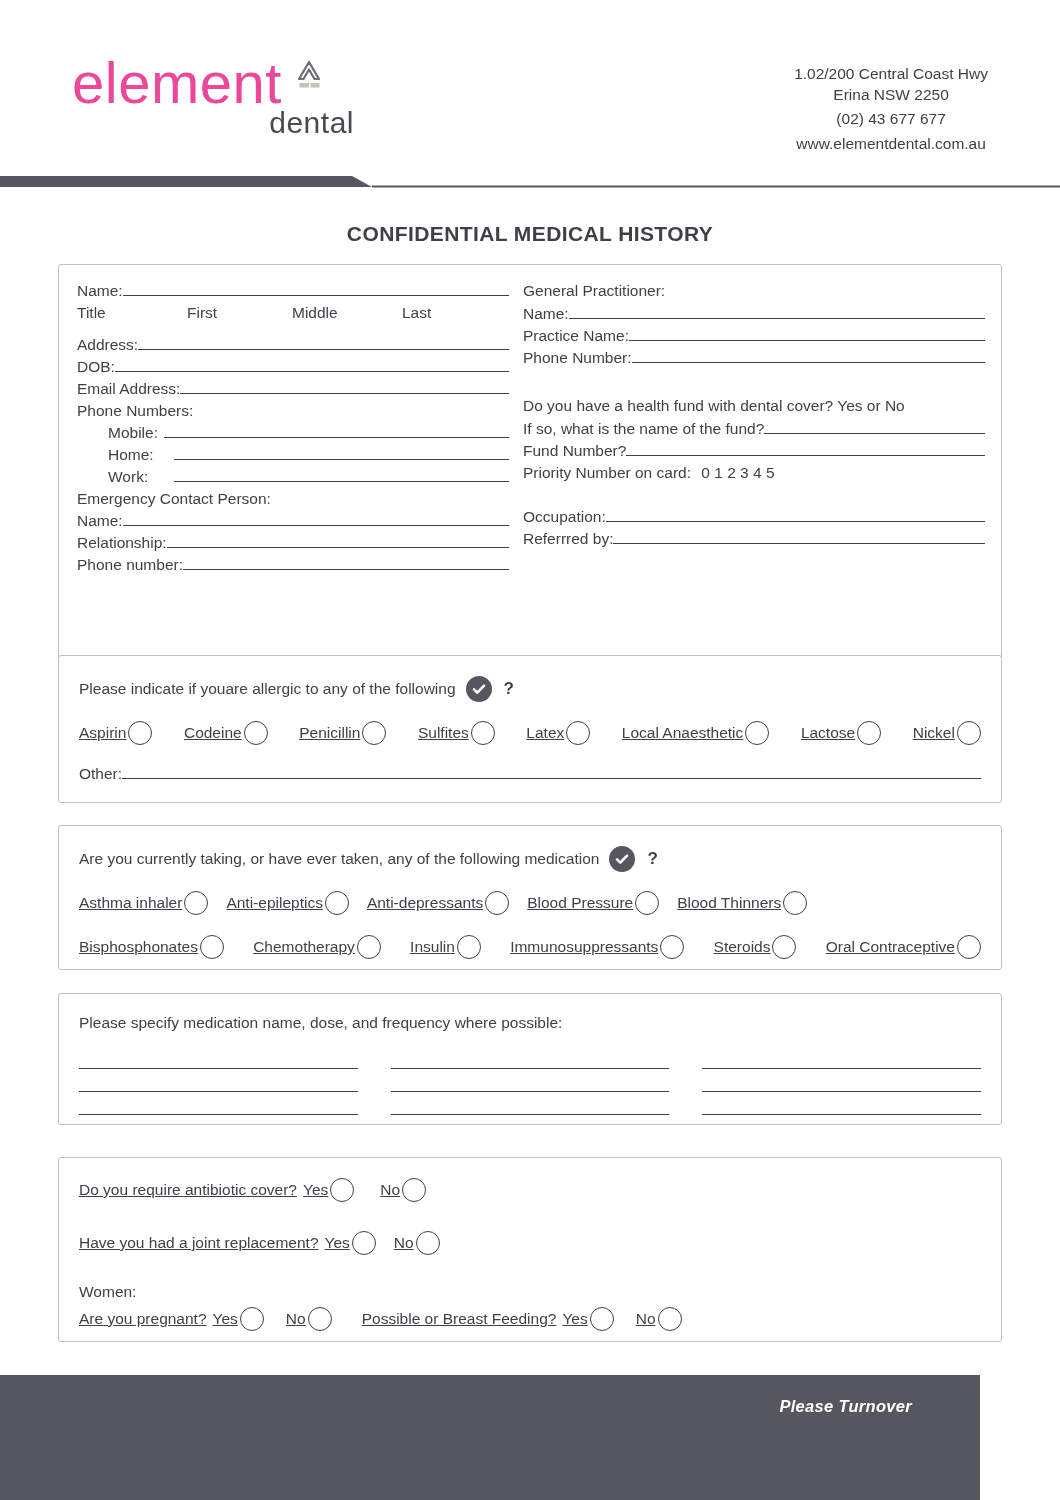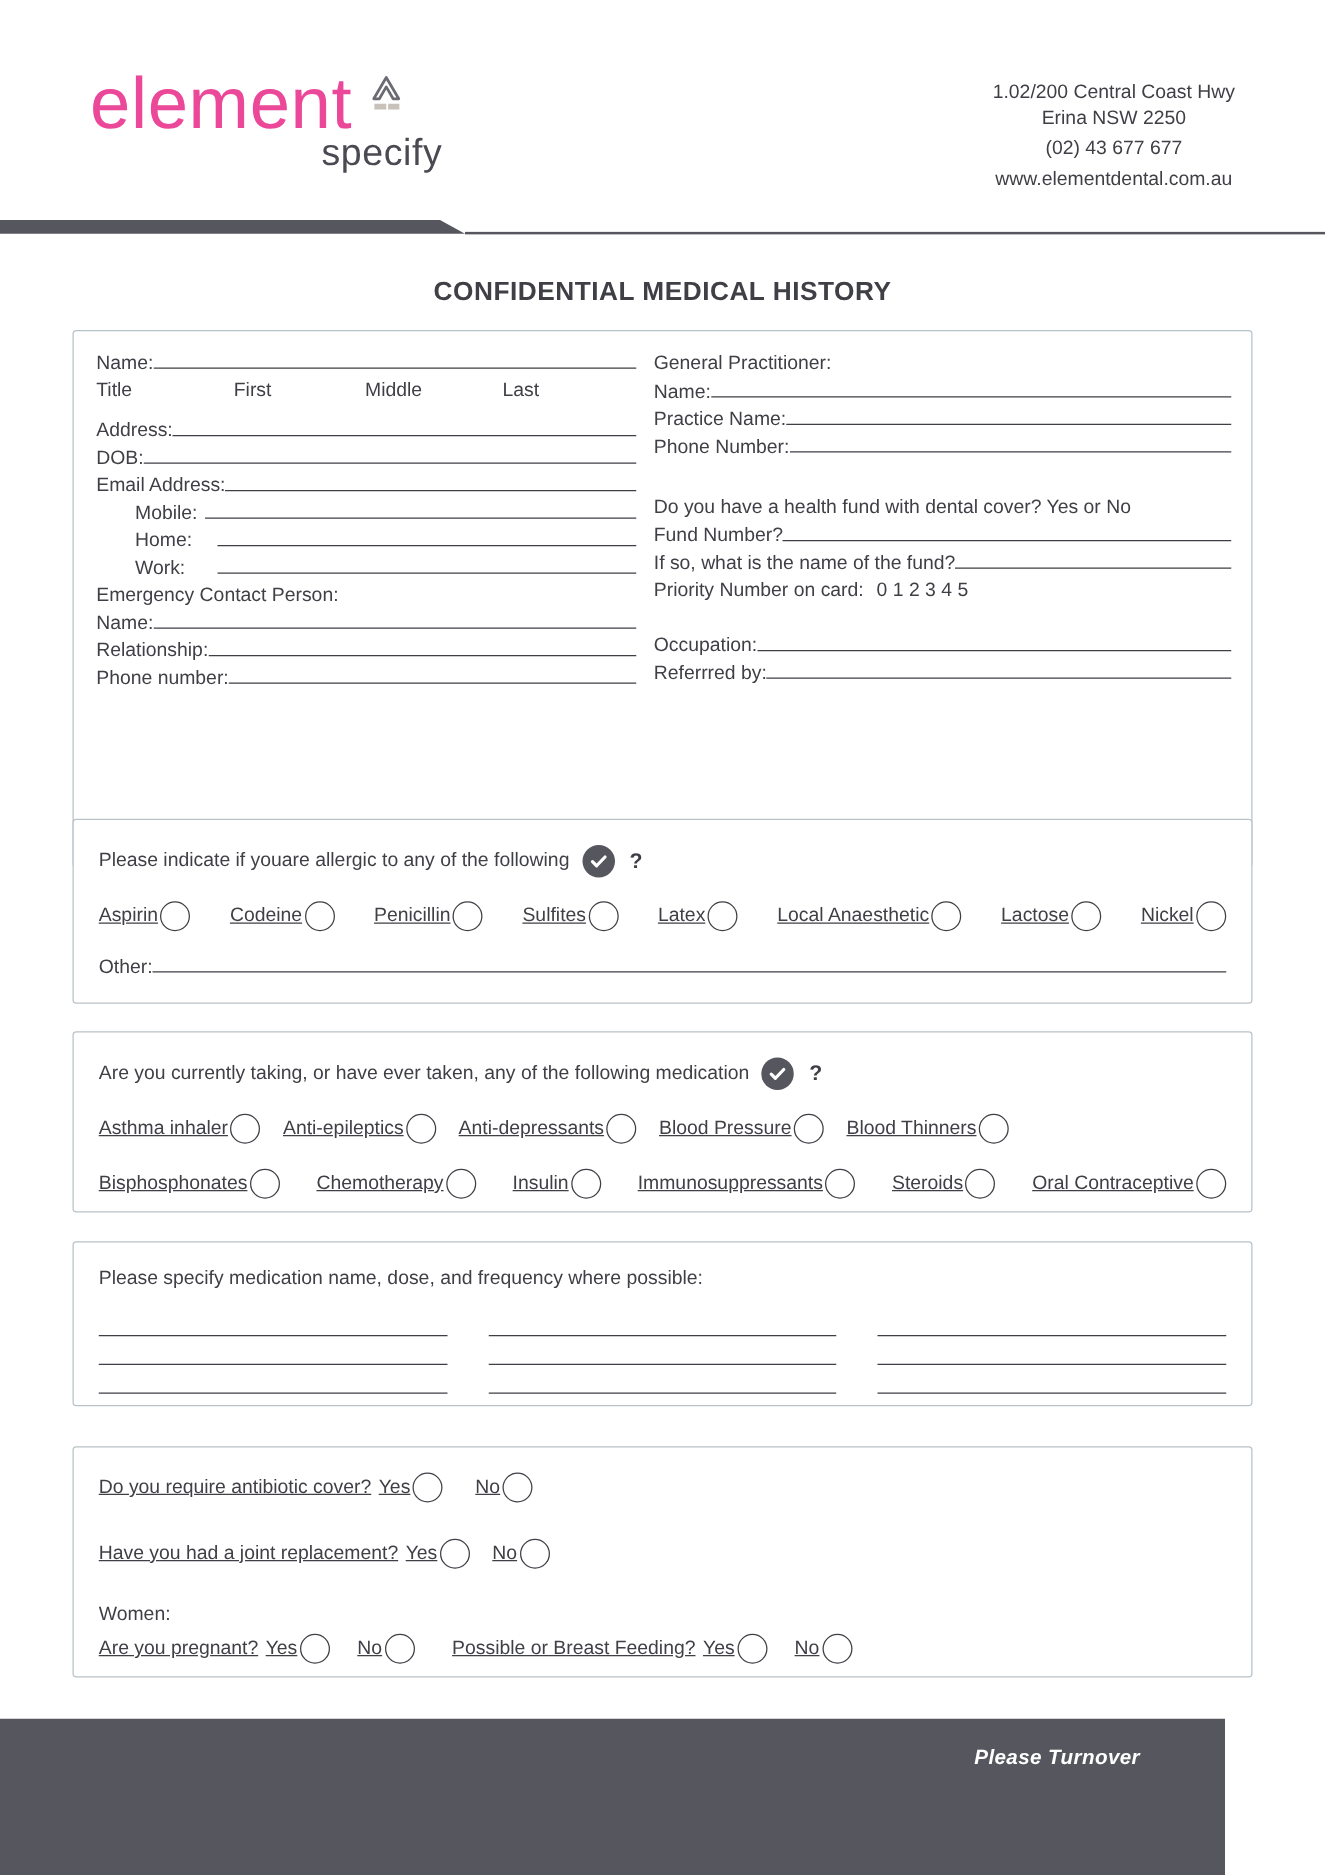--- a/index.html
+++ b/index.html
@@ -232,21 +232,21 @@
       <div class="logo-row">
         <div class="logo-word">element</div>
         <div class="logo-mark">
           <svg width="42" height="42" viewBox="0 0 42 42">
             <path d="M21 5 L11 22 L15.5 22 L21 12.5 L26.5 22 L31 22 Z" fill="none" stroke="#6b6b73" stroke-width="2.2" stroke-linejoin="round"></path>
             <path d="M11.5 26 L21 26 L21 30.5 L11.5 30.5 Z" fill="#c8c2ba"></path>
             <path d="M22.5 26 L31.5 26 L31.5 30.5 L22.5 30.5 Z" fill="#c8c2ba"></path>
           </svg>
         </div>
       </div>
-      <div class="logo-sub">specify</div>
+      <div class="logo-sub">dental</div>
     </div>
 
     <div class="contact">
       <div class="tight">1.02/200 Central Coast Hwy</div>
       <div>Erina NSW 2250</div>
       <div>(02) 43 677 677</div>
       <div>www.elementdental.com.au</div>
     </div>
 
     <div class="header-bar">
@@ -283,20 +283,21 @@
       <div class="entry">
         <span class="lbl">DOB:</span>
         <span class="rule"></span>
       </div>
 
       <div class="entry">
         <span class="lbl">Email Address:</span>
         <span class="rule"></span>
       </div>
 
+      <div class="fl" style="margin-bottom:4px">Phone Numbers:</div>
 
       <div class="entry indent">
         <span class="lbl">Mobile:</span>
         <span class="rule gap"></span>
       </div>
 
       <div class="entry indent">
         <span class="lbl" style="width:60px">Home:</span>
         <span class="rule gap"></span>
       </div>
@@ -341,26 +342,26 @@
       <div class="entry">
         <span class="lbl">Phone Number:</span>
         <span class="rule"></span>
       </div>
 
       <div class="spacer-lg"></div>
 
       <div class="fl" style="margin-bottom:5px">Do you have a health fund with dental cover?  Yes  or No</div>
 
       <div class="entry">
+        <span class="lbl">If so, what is the name of the fund?</span>
+        <span class="rule"></span>
+      </div>
+
+      <div class="entry">
         <span class="lbl">Fund Number?</span>
-        <span class="rule"></span>
-      </div>
-
-      <div class="entry">
-        <span class="lbl">If so, what is the name of the fund?</span>
         <span class="rule"></span>
       </div>
 
       <div class="fl">
         <span>Priority Number on card:</span>
         <span style="margin-left:6px">0  1  2  3  4  5</span>
       </div>
 
       <div class="spacer-lg"></div>
 

